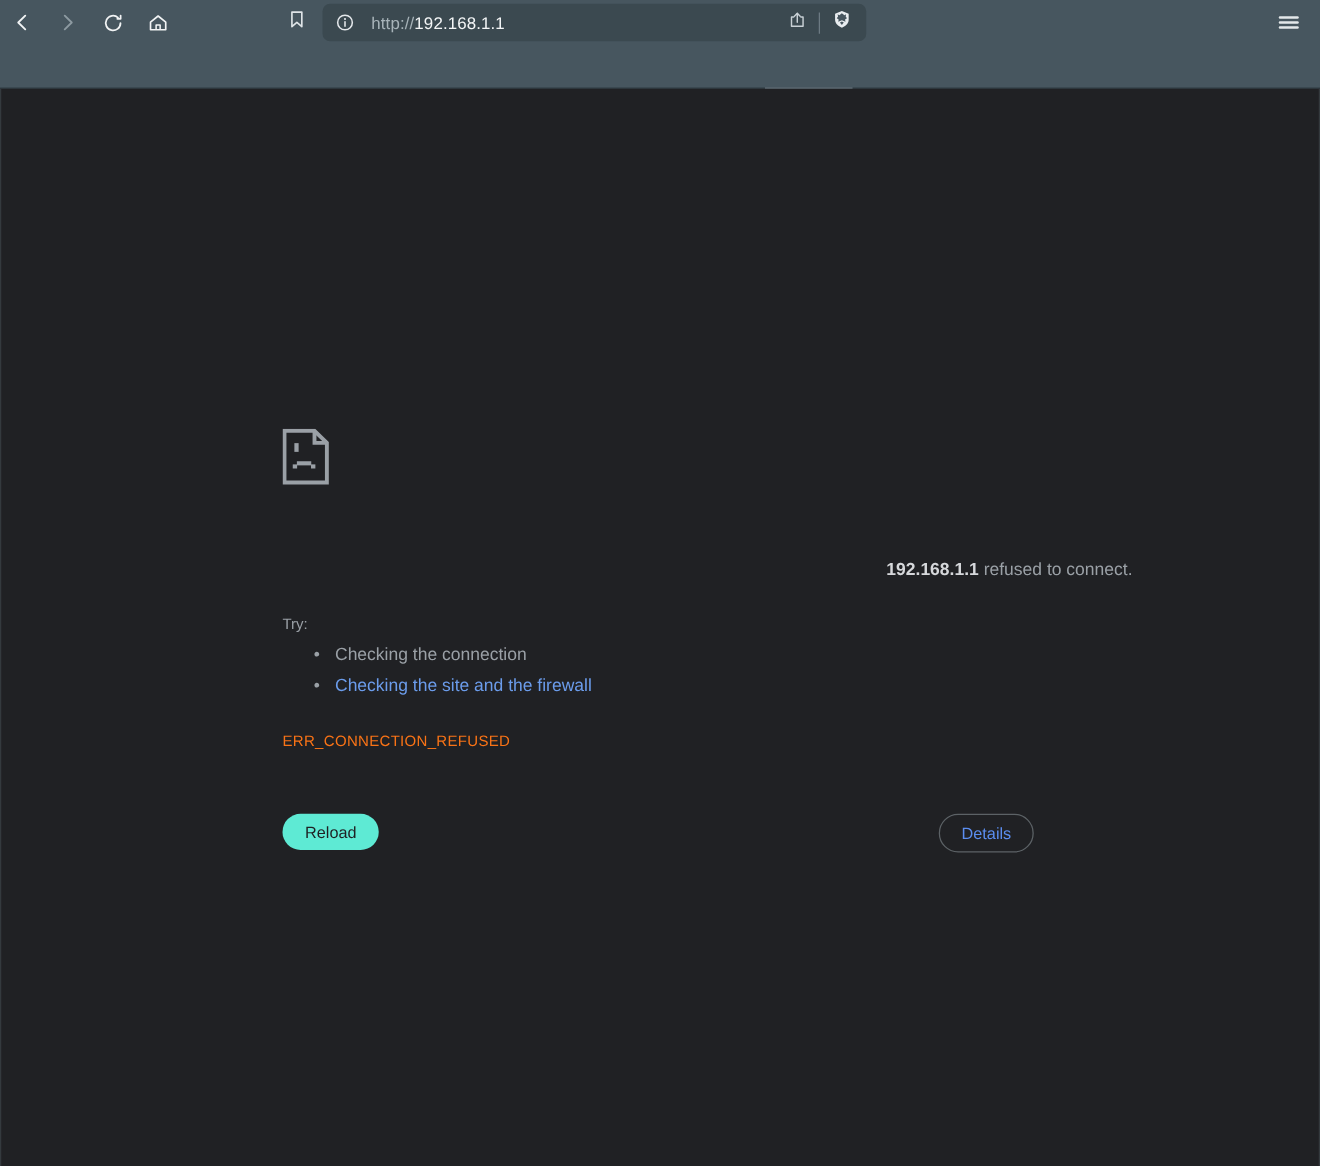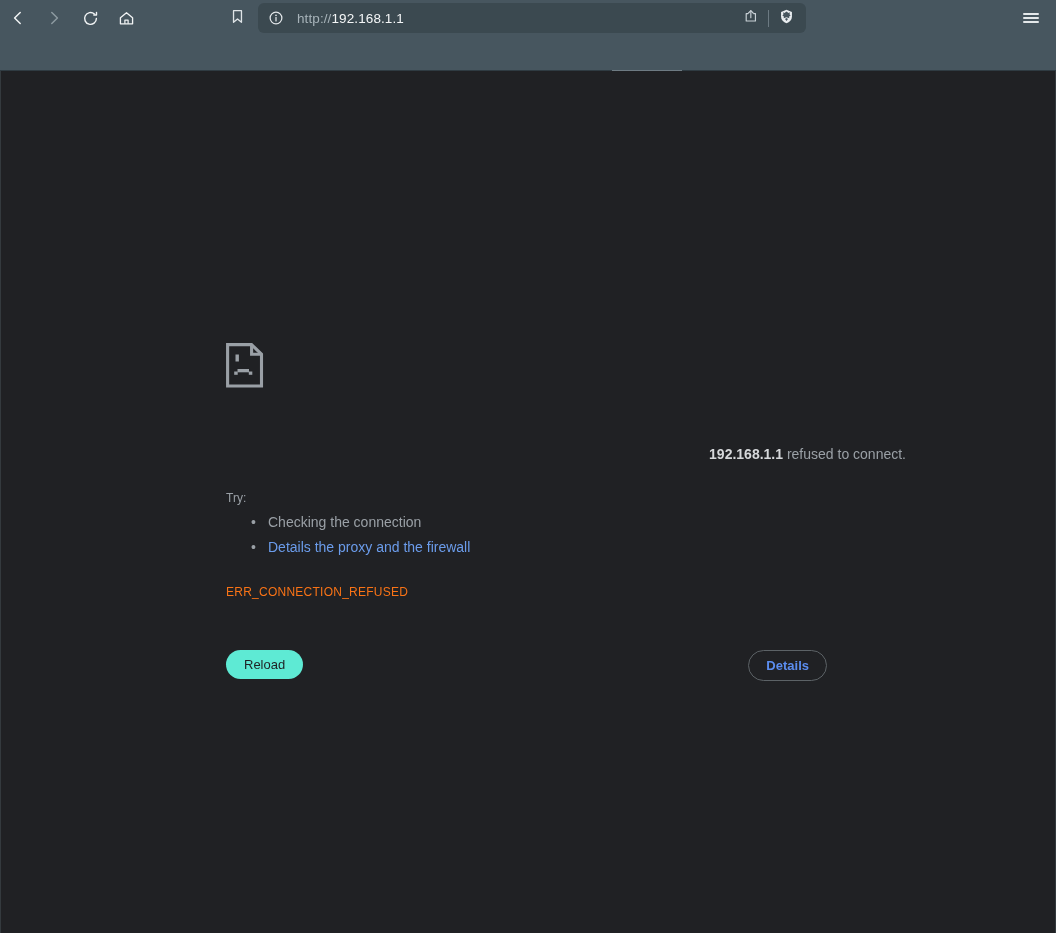--- a/index.html
+++ b/index.html
@@ -54,21 +54,21 @@
     display: flex;
     align-items: center;
     justify-content: center;
     flex: 0 0 auto;
     cursor: pointer;
   }
 
   
   .urlbar {
     flex: 0 0 auto;
-    width: 548px;
+    width: 435px;
     height: 30px;
     margin-left: 6px;
     background: #3b4950;
     border-radius: 6px;
     display: flex;
     align-items: center;
     padding: 0 6px 0 10px;
     cursor: text;
   }
   .info-icon { flex: 0 0 auto; display: flex; align-items: center; width: 22px; }
@@ -215,21 +215,20 @@
     background: transparent;
     color: #5b8def;
     border: 1px solid #5c6266;
     border-radius: 18px;
     font-size: 13px;
     font-family: "Liberation Sans", sans-serif;
     padding: 0 17px;
     height: 31px;
     line-height: 29px;
     cursor: pointer;
-    font-weight: bold;
   }
 </style>
 </head>
 <body>
 
 <div class="browser-chrome">
   <div class="chrome-toolbar">
 
     <div class="nav-btn">
       <span>
@@ -337,21 +336,21 @@
       </svg>
     </div>
 
 
     <p class="error-summary"><span class="host">192.168.1.1</span><span> refused to connect.</span></p>
 
     <p class="try-label">Try:</p>
 
     <ul class="suggestions">
       <li><span>Checking the connection</span></li>
-      <li><a href="#">Details the proxy and the firewall</a></li>
+      <li><a href="#">Checking the site and the firewall</a></li>
     </ul>
 
     <div class="error-code">ERR_CONNECTION_REFUSED</div>
 
     <div class="button-row">
       <button class="btn-reload">Reload</button>
       <button class="btn-details">Details</button>
     </div>
 
   </div>

